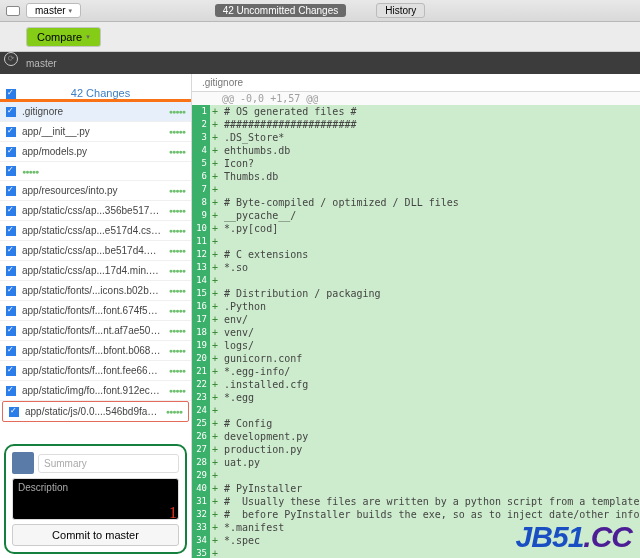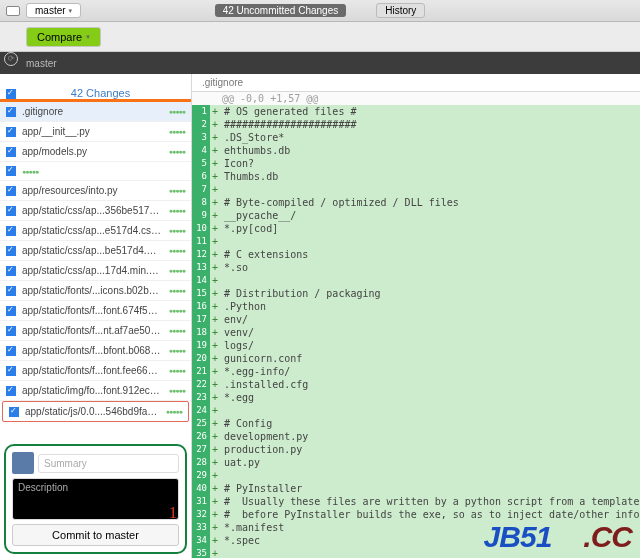--- a/index.html
+++ b/index.html
@@ -39,21 +39,21 @@
 .commit-btn { background: #f6f6f6; border: 1px solid #ccc; border-radius: 3px; padding: 4px; font-size: 11px; text-align: center; }
 .diff { flex: 1; display: flex; flex-direction: column; background: #fff; }
 .diff-head { height: 18px; border-bottom: 1px solid #d8d8d8; padding: 0 10px; display: flex; align-items: center; color: #777; font-size: 10px; }
 .hunk { font-family: Menlo, Consolas, monospace; font-size: 10px; color: #a0a0a0; padding: 1px 0 1px 30px; background: #fafafa; }
 .codearea { flex: 1; overflow-y: auto; font-family: Menlo, Consolas, monospace; font-size: 10px; }
 .line { display: flex; }
 .gutter { width: 18px; text-align: right; background: #3bb06a; color: #fff; padding: 0 3px; font-size: 9px; line-height: 13px; }
 .plus { width: 10px; background: #cdeccd; color: #3a8a3a; text-align: center; line-height: 13px; }
 .code { flex: 1; background: #cdeccd; color: #444; padding-left: 4px; line-height: 13px; white-space: pre; }
 .watermark { position: absolute; right: 8px; bottom: 4px; font-weight: 800; font-style: italic; font-size: 30px; color: #1a4fc4; letter-spacing: -1px; font-family: Arial, sans-serif; }
-.watermark .orange { color: #7f1d1d; margin-left: 32px; }
+.watermark .orange { color: #4c1d95; }
 </style>
 </head>
 <body>
 
 <div class="titlebar">
   <div class="left">
     <div class="title-icon"></div>
     <div class="branch-btn">
         <span>master</span>
       </div>

